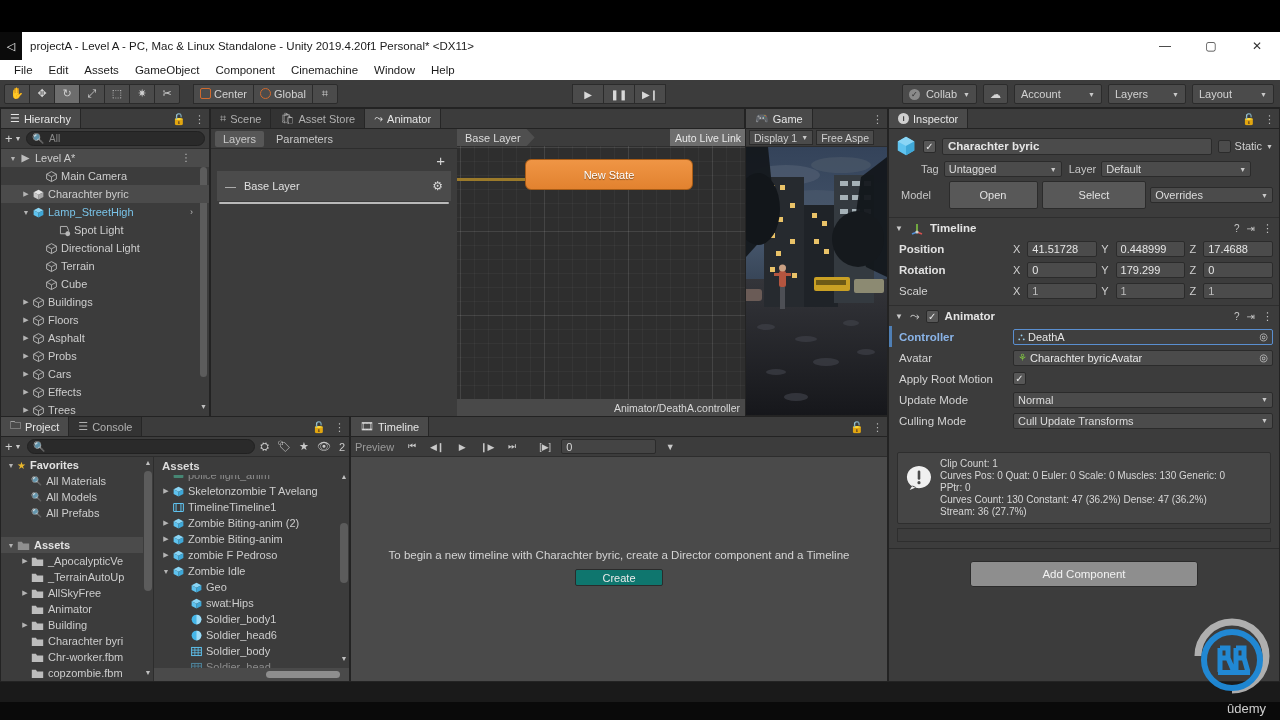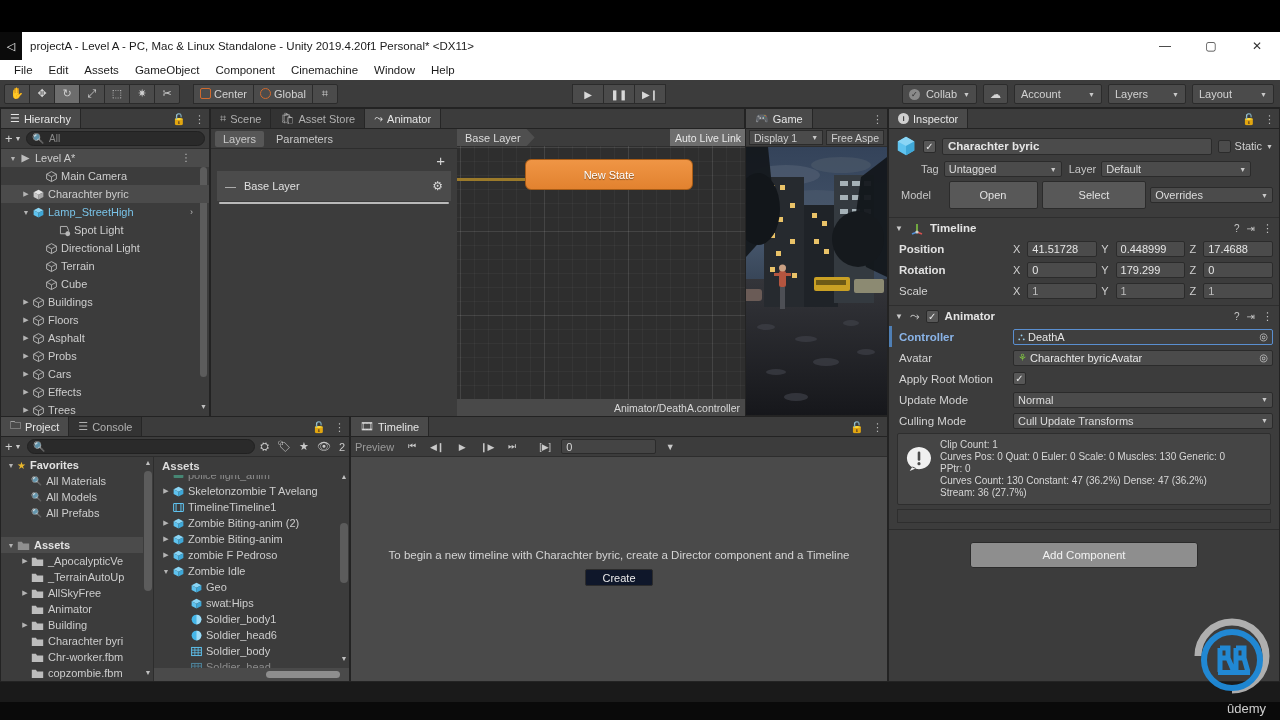--- a/index.html
+++ b/index.html
@@ -140,21 +140,21 @@
     border:1px solid #a85c16; border-radius:6px;
     display:flex; align-items:center; justify-content:center;
     color:#fff; font-size:11px; text-shadow:0 1px 1px rgba(0,0,0,.45);
   }
   .state-wire { position:absolute; left:0px; top:32px; width:70px; height:3px; background:#9b7a2a; }
   .graph-status { position:absolute; left:0; bottom:0; width:289px; height:18px; background:#494949; display:flex; align-items:center; justify-content:flex-end; padding-right:6px; font-size:10.5px; color:#d9d9d9; }
 
   
   #game { left:745px; top:108px; width:143px; height:308px; background:#383838; }
   .game-sub { height:18px; background:#3c3c3c; display:flex; align-items:center; gap:3px; padding:0 3px; border-bottom:1px solid #2d2d2d; font-size:10.5px; }
-  .game-dd { background:#4b4b4b; border:1px solid #2b2b2b; height:15px; display:flex; align-items:center; padding:0 4px; gap:14px; color:#cfcfcf; }
+  .game-dd { background:#4b4b4b; border:1px solid #2b2b2b; height:15px; display:flex; align-items:center; padding:0 4px; gap:4px; color:#cfcfcf; }
   .game-render { position:absolute; left:0; top:38px; width:141px; height:268px; overflow:hidden; background:#10141c; }
 
   
   #inspector { left:888px; top:108px; width:392px; height:574px; background:#3c3c3c; }
   .insp-body { position:absolute; left:0; top:20px; width:390px; height:552px; overflow:hidden; }
   .go-header { padding:6px 6px 4px 6px; }
   .go-row1 { display:flex; align-items:center; gap:6px; }
   .prefab-ico { width:22px; height:22px; flex:none; }
   .chk { width:13px; height:13px; background:#575757; border:1px solid #2a2a2a; border-radius:2px; display:flex; align-items:center; justify-content:center; font-size:10px; color:#e8e8e8; flex:none; }
   .name-field { flex:1; height:17px; background:#4b4b4b; border:1px solid #2b2b2b; border-radius:2px; display:flex; align-items:center; padding:0 5px; font-size:11.5px; color:#e6e6e6; font-weight:bold; }
@@ -177,21 +177,21 @@
   .prop-label.bold { font-weight:bold; color:#e0e0e0; }
   .axis { font-size:11px; color:#cfcfcf; margin-right:3px; }
   .num-field { flex:1; height:16px; background:#4b4b4b; border:1px solid #2b2b2b; border-radius:2px; display:flex; align-items:center; padding:0 4px; font-size:11px; color:#e6e6e6; overflow:hidden; white-space:nowrap; }
   .num-field.dim { color:#bdbdbd; }
   .obj-field { flex:1; height:16px; background:#4b4b4b; border:1px solid #2b2b2b; border-radius:2px; display:flex; align-items:center; padding:0 4px; gap:3px; font-size:11px; color:#e6e6e6; position:relative; }
   .obj-field.focus { border:1px solid #5a8fd0; background:#3f3f3f; }
   .obj-dot { margin-left:auto; font-size:10px; color:#c9c9c9; }
   .sel-bar { position:absolute; left:0; width:3px; height:21px; background:#4f7fb5; }
   .prop-label.accent { color:#8ab4e8; font-weight:bold; }
 
-  .infobox { margin:2px 8px 0 8px; background:#454545; border:1px solid #2e2e2e; border-radius:2px; padding:5px 6px 5px 42px; position:relative; min-height:58px; }
+  .infobox { margin:21px 8px 0 8px; background:#454545; border:1px solid #2e2e2e; border-radius:2px; padding:5px 6px 5px 42px; position:relative; min-height:58px; }
   .infobox .bang { position:absolute; left:8px; top:12px; width:26px; height:26px; }
   .infobox .line { font-size:10px; color:#d6d6d6; line-height:12px; white-space:nowrap; }
   .empty-strip { margin:4px 8px 0 8px; height:14px; background:#3c3c3c; border:1px solid #2e2e2e; }
   .insp-divider { margin-top:6px; height:1px; background:#2c2c2c; }
   .add-comp { margin:12px auto 0 auto; width:228px; height:26px; background:#8e8e8e; border:1px solid #2b2b2b; border-radius:3px; display:flex; align-items:center; justify-content:center; font-size:11.5px; color:#f2f2f2; }
 
   
   #project { left:0; top:416px; width:350px; height:266px; background:#3c3c3c; }
   .proj-toolbar { height:20px; background:#3c3c3c; display:flex; align-items:center; padding:0 4px; gap:5px; border-bottom:1px solid #2d2d2d; }
   .proj-filters { display:flex; align-items:center; gap:8px; color:#c9c9c9; font-size:11px; }
@@ -211,21 +211,21 @@
   .hsb .th { position:absolute; top:3px; height:7px; background:#8e8e8e; border-radius:4px; }
 
   
   #timeline { left:350px; top:416px; width:538px; height:266px; background:#383838; }
   .tl-toolbar { height:20px; background:#3c3c3c; display:flex; align-items:center; gap:3px; padding:0 4px; border-bottom:1px solid #2d2d2d; }
   .tl-btn { width:22px; height:16px; display:flex; align-items:center; justify-content:center; font-size:9px; color:#c9c9c9; }
   .tl-num { width:95px; height:15px; background:#444444; border:1px solid #2b2b2b; border-radius:2px; display:flex; align-items:center; padding:0 4px; font-size:11px; color:#d8d8d8; }
   .tl-body { position:absolute; left:0; top:40px; width:536px; height:224px; background:#4a4a4a; }
   .tl-empty { position:absolute; left:0; top:92px; width:536px; text-align:center; }
   .tl-empty .txt { font-size:11.5px; color:#d4d4d4; white-space:nowrap; }
-  .tl-create { margin:8px auto 0 auto; width:68px; height:17px; background:#0f172a; border:1px solid #2b2b2b; border-radius:2px; display:flex; align-items:center; justify-content:center; font-size:11px; color:#eaeaea; }
+  .tl-create { margin:8px auto 0 auto; width:88px; height:17px; background:#0f766e; border:1px solid #2b2b2b; border-radius:2px; display:flex; align-items:center; justify-content:center; font-size:11px; color:#eaeaea; }
 
   
   .rrcg { position:absolute; right:6px; bottom:22px; display:flex; align-items:center; gap:8px; opacity:.92; }
   .rrcg-text { display:flex; flex-direction:column; line-height:1; }
   .rrcg-en { font-size:30px; font-weight:bold; color:#cfcfcf; letter-spacing:1px; }
   .rrcg-cn { font-size:19px; color:#bdbdbd; letter-spacing:2px; margin-top:2px; }
   .udemy { position:absolute; right:14px; bottom:4px; font-size:13px; color:#cfcfcf; }
 
   .bottombar { position:absolute; left:0; bottom:0; width:1280px; height:18px; background:#0a0a0a; }
   .topstrip { position:absolute; left:0; top:0; width:1280px; height:32px; background:#000; }

